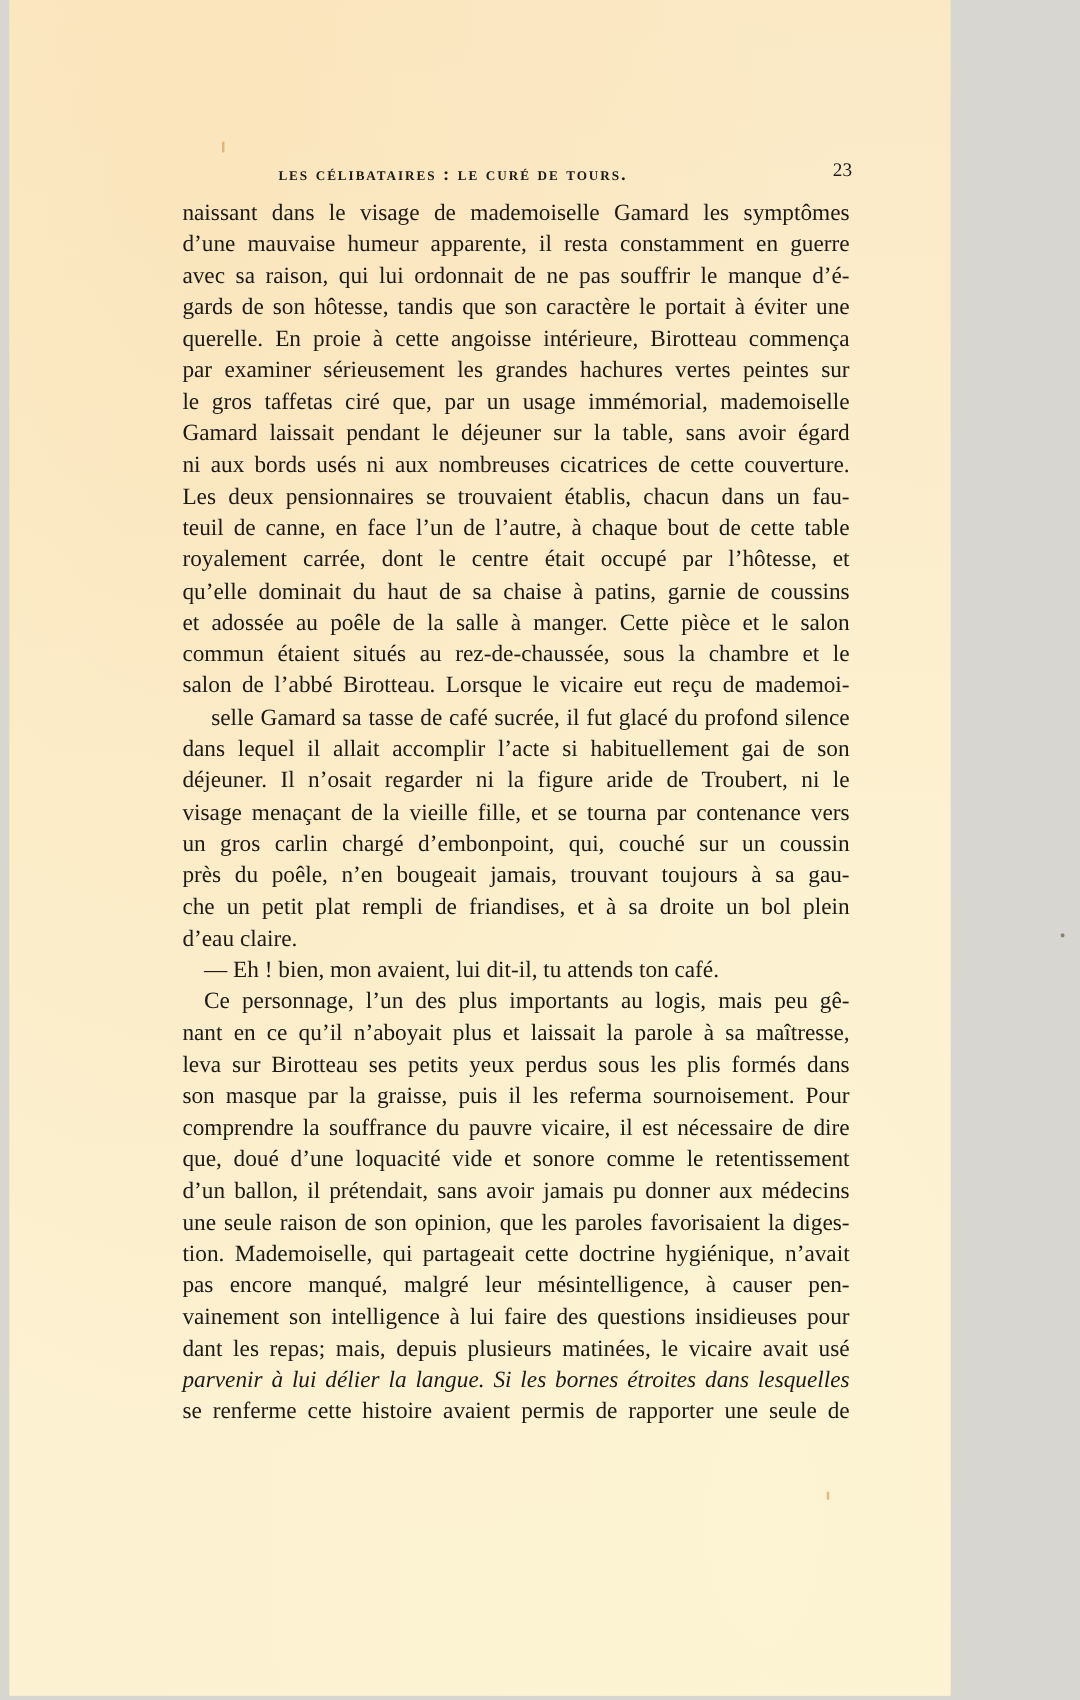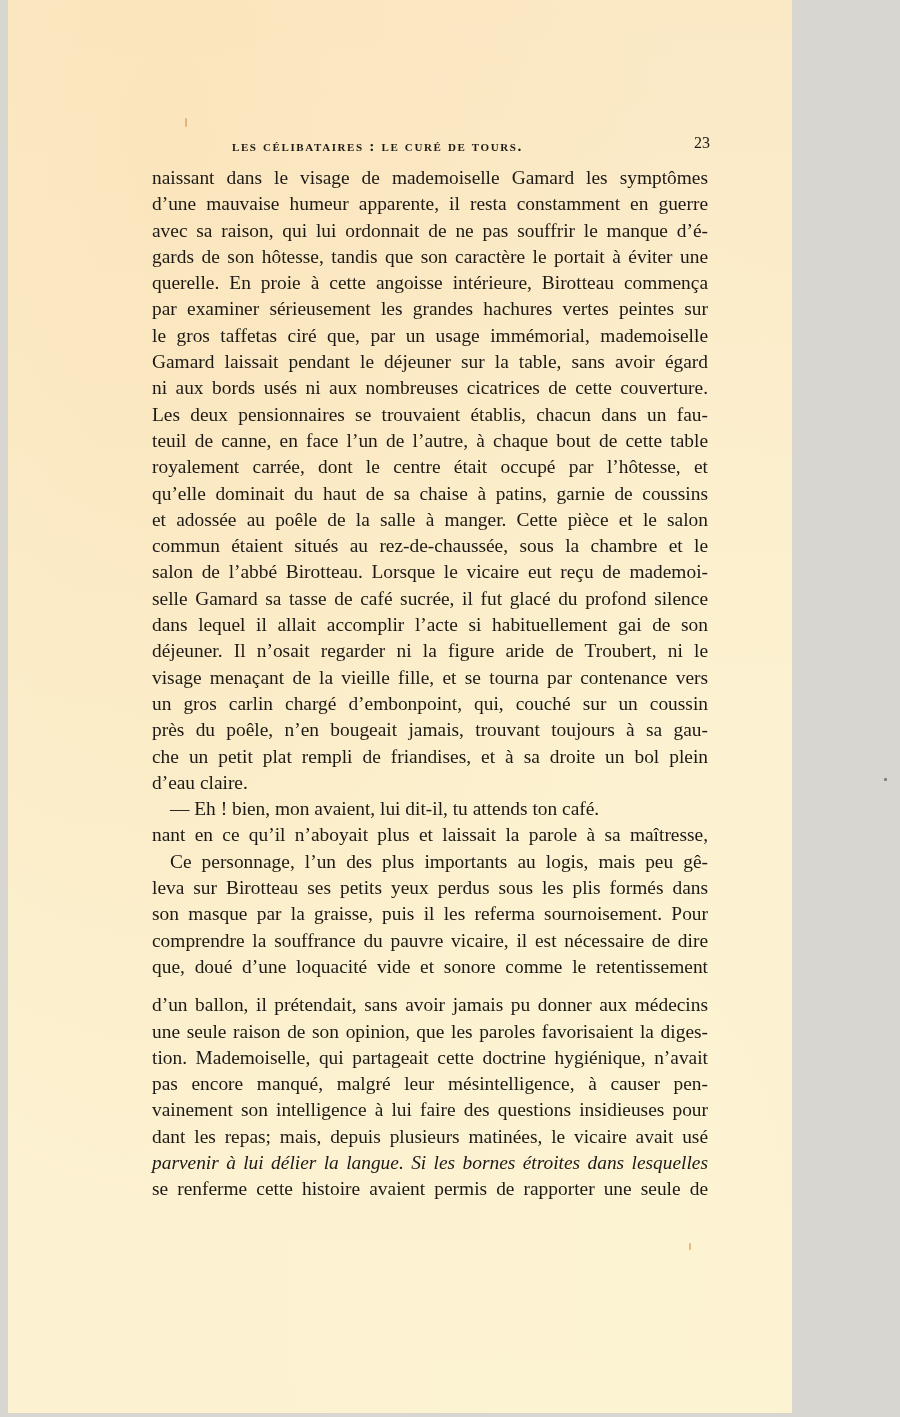--- a/index.html
+++ b/index.html
@@ -109,40 +109,40 @@
         <span class="line" style="word-spacing: 0px;">le gros taffetas ciré que, par un usage immémorial, mademoiselle</span>
         <span class="line" style="word-spacing: 0px;">Gamard laissait pendant le déjeuner sur la table, sans avoir égard</span>
         <span class="line" style="word-spacing: 0px;">ni aux bords usés ni aux nombreuses cicatrices de cette couverture.</span>
         <span class="line" style="word-spacing: 0px;">Les deux pensionnaires se trouvaient établis, chacun dans un fau-</span>
         <span class="line" style="word-spacing: 0px;">teuil de canne, en face l’un de l’autre, à chaque bout de cette table</span>
         <span class="line" style="word-spacing: 0px;">royalement carrée, dont le centre était occupé par l’hôtesse, et</span>
         <span class="line" style="word-spacing: 0px;">qu’elle dominait du haut de sa chaise à patins, garnie de coussins</span>
         <span class="line" style="word-spacing: 0px;">et adossée au poêle de la salle à manger. Cette pièce et le salon</span>
         <span class="line" style="word-spacing: 0px;">commun étaient situés au rez-de-chaussée, sous la chambre et le</span>
         <span class="line" style="word-spacing: 0px;">salon de l’abbé Birotteau. Lorsque le vicaire eut reçu de mademoi-</span>
-        <span class="line" style="word-spacing: 0px;">selle Gamard sa tasse de café sucrée, il fut glacé du profond silence</span>
+        <span class="line" style="word-spacing: 0px; margin-left: 24px;">selle Gamard sa tasse de café sucrée, il fut glacé du profond silence</span>
         <span class="line" style="word-spacing: 0px;">dans lequel il allait accomplir l’acte si habituellement gai de son</span>
         <span class="line" style="word-spacing: 0px;">déjeuner. Il n’osait regarder ni la figure aride de Troubert, ni le</span>
         <span class="line" style="word-spacing: 0px;">visage menaçant de la vieille fille, et se tourna par contenance vers</span>
         <span class="line" style="word-spacing: 0px;">un gros carlin chargé d’embonpoint, qui, couché sur un coussin</span>
         <span class="line" style="word-spacing: 0px;">près du poêle, n’en bougeait jamais, trouvant toujours à sa gau-</span>
         <span class="line" style="word-spacing: 0px;">che un petit plat rempli de friandises, et à sa droite un bol plein</span>
         <span class="line last">d’eau claire.</span>
       </div>
       <div>
         <span class="line indent last">— Eh ! bien, mon avaient, lui dit-il, tu attends ton café.</span>
       </div>
       <div>
+        <span class="line indent" style="word-spacing: 0px;">Ce personnage, l’un des plus importants au logis, mais peu gê-</span>
         <span class="line" style="word-spacing: 0px;">nant en ce qu’il n’aboyait plus et laissait la parole à sa maîtresse,</span>
-        <span class="line indent" style="word-spacing: 0px;">Ce personnage, l’un des plus importants au logis, mais peu gê-</span>
         <span class="line" style="word-spacing: 0px;">leva sur Birotteau ses petits yeux perdus sous les plis formés dans</span>
         <span class="line" style="word-spacing: 0px;">son masque par la graisse, puis il les referma sournoisement. Pour</span>
         <span class="line" style="word-spacing: 0px;">comprendre la souffrance du pauvre vicaire, il est nécessaire de dire</span>
         <span class="line" style="word-spacing: 0px;">que, doué d’une loquacité vide et sonore comme le retentissement</span>
-        <span class="line" style="word-spacing: 0px; margin-top: 12px;">d’un ballon, il prétendait, sans avoir jamais pu donner aux médecins</span>
+        <span class="line" style="word-spacing: 0px;">d’un ballon, il prétendait, sans avoir jamais pu donner aux médecins</span>
         <span class="line" style="word-spacing: 0px;">une seule raison de son opinion, que les paroles favorisaient la diges-</span>
         <span class="line" style="word-spacing: 0px;">tion. Mademoiselle, qui partageait cette doctrine hygiénique, n’avait</span>
         <span class="line" style="word-spacing: 0px;">pas encore manqué, malgré leur mésintelligence, à causer pen-</span>
         <span class="line" style="word-spacing: 0px;">vainement son intelligence à lui faire des questions insidieuses pour</span>
         <span class="line" style="word-spacing: 0px;">dant les repas; mais, depuis plusieurs matinées, le vicaire avait usé</span>
         <span class="line" style="word-spacing: 0px; font-style: italic;">parvenir à lui délier la langue. Si les bornes étroites dans lesquelles</span>
         <span class="line" style="word-spacing: 0px;">se renferme cette histoire avaient permis de rapporter une seule de</span>
       </div>
     </div>
 </div>

